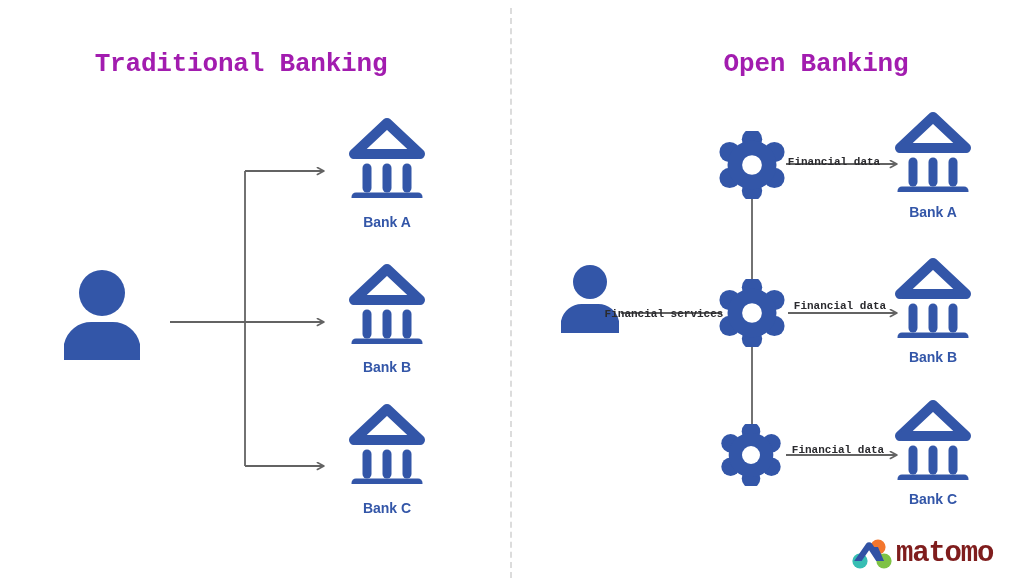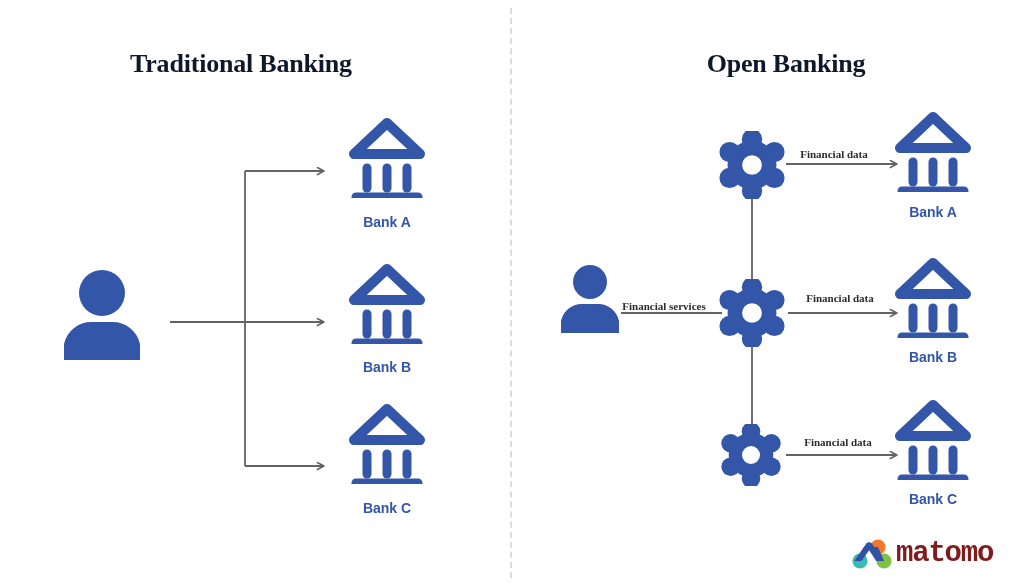--- a/index.html
+++ b/index.html
@@ -18,30 +18,30 @@
   }
   .stage {
     position: absolute;
     left: 0; top: 0;
     width: 1024px;
     height: 586px;
   }
   
   .panel-title {
     position: absolute;
-    font-family: Liberation Serif, serif;
+    font-family: Liberation Mono, monospace;
     font-size: 26px;
     font-weight: bold;
-    color: #0f172a;
+    color: #a21caf;
     letter-spacing: -0.2px;
     white-space: nowrap;
     transform: translateX(-50%);
   }
   #title-left  { left: 241px; top: 49px; }
-  #title-right { left: 786px; top: 49px; }
+  #title-right { left: 816px; top: 49px; }
 
   
   .divider {
     position: absolute;
     left: 510px;
     top: 8px;
     width: 0px;
     height: 570px;
     border-left: 2px dashed #dcdcdc;
   }
@@ -55,27 +55,28 @@
     font-family: "Liberation Sans", sans-serif;
     font-size: 14px;
     font-weight: bold;
     color: #3356a8;
     text-align: center;
     white-space: nowrap;
     transform: translateX(-50%);
   }
   .edge-label {
     position: absolute;
-    font-family: Liberation Serif, serif;
+    font-family: Liberation Mono, monospace;
     font-size: 11px;
     font-weight: bold;
     color: #2b2b2f;
     white-space: nowrap;
     text-align: center;
     transform: translateX(-50%);
+    margin-top: 8px;
   }
 
   
   .connectors {
     position: absolute;
     left: 0; top: 0;
     width: 1024px;
     height: 586px;
     pointer-events: none;
   }

